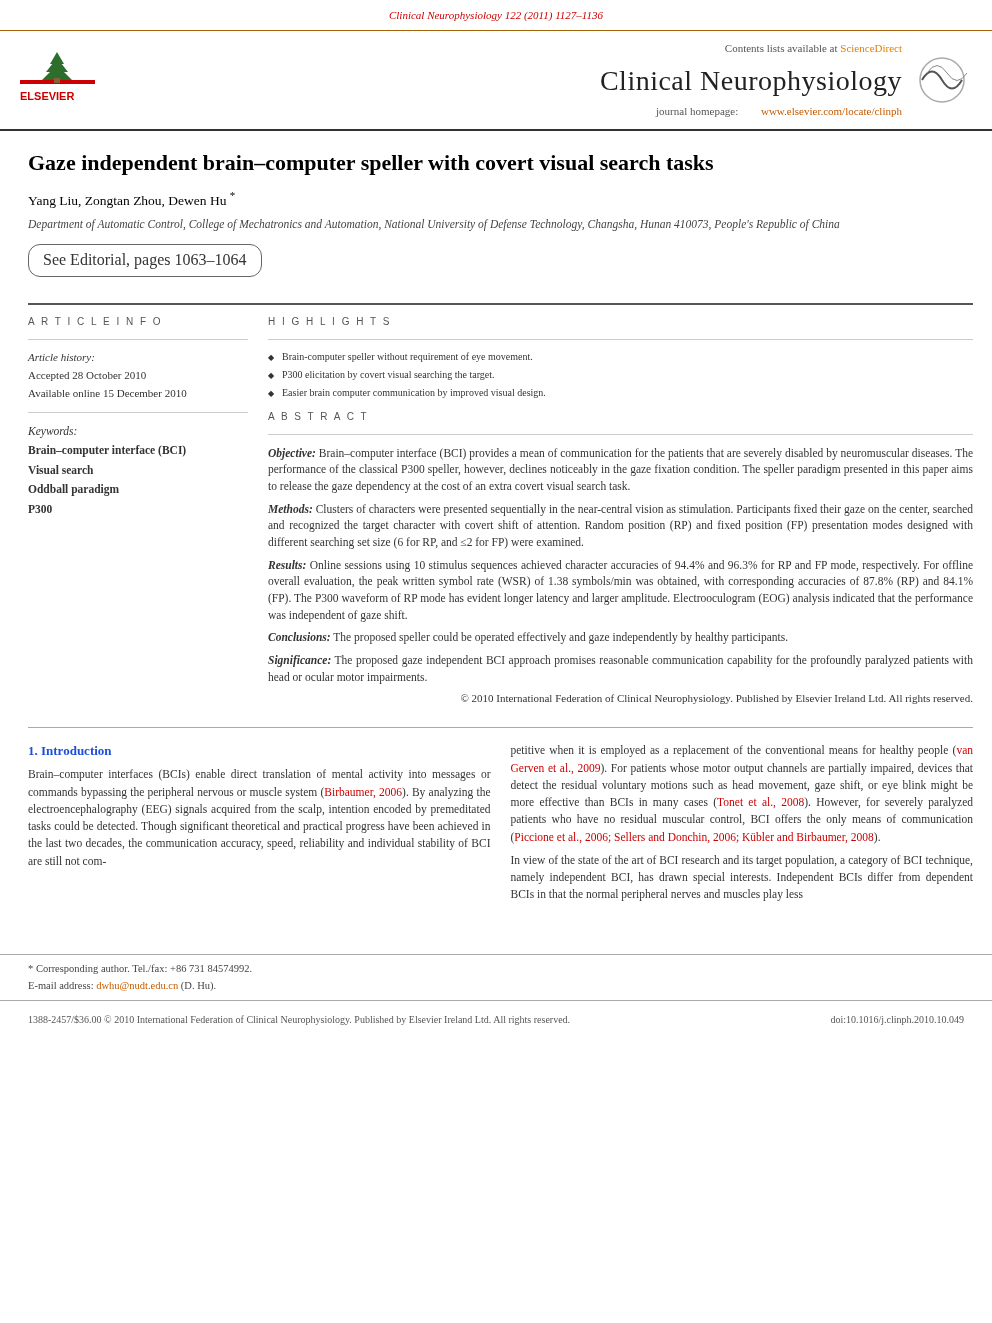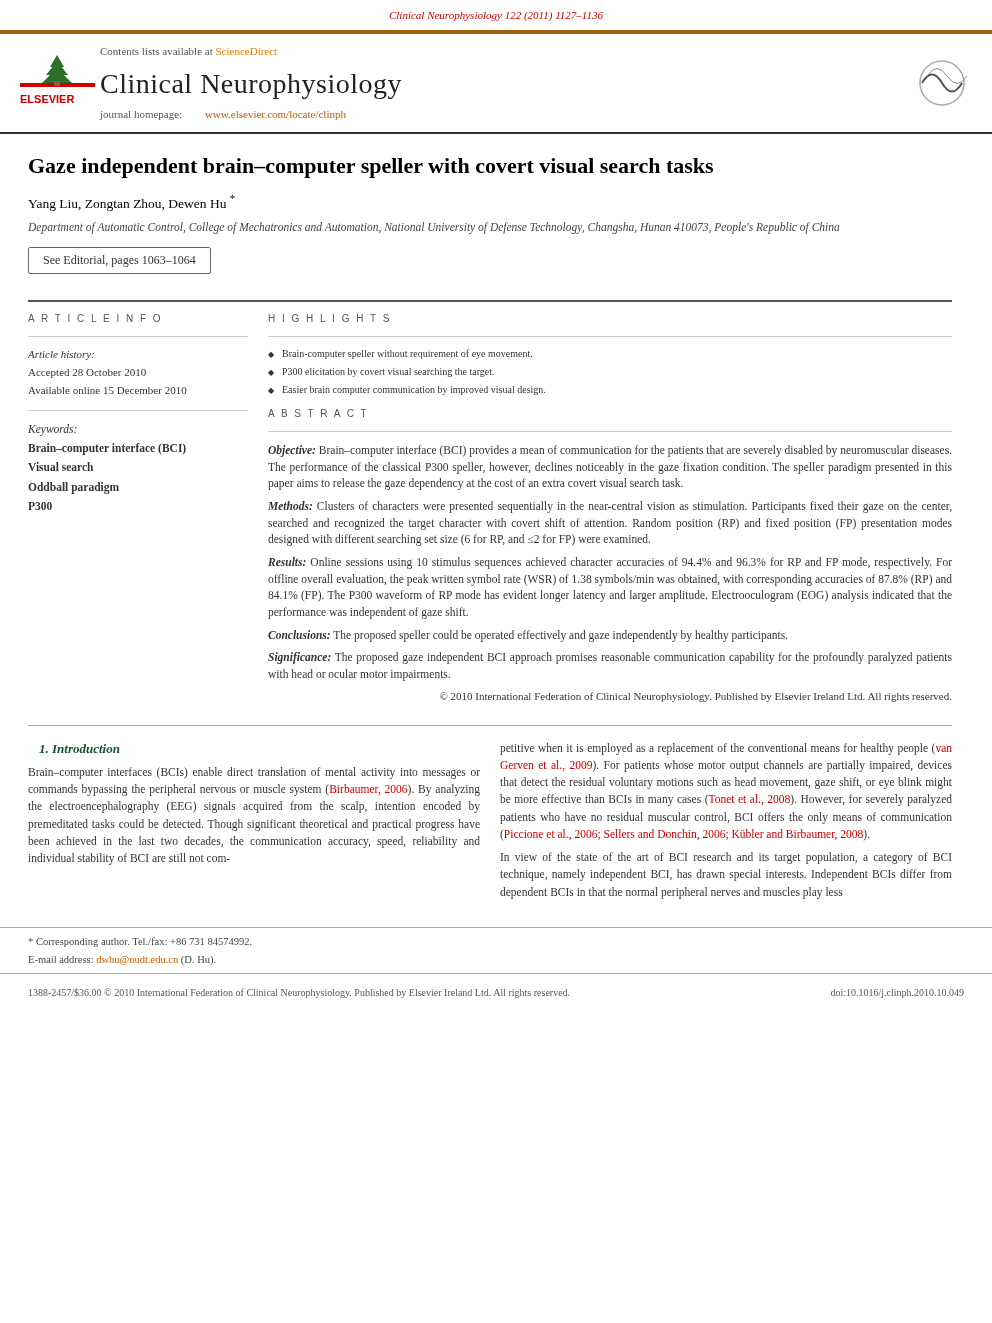--- a/index.html
+++ b/index.html
@@ -12,21 +12,21 @@
     }
     .page {
       width: 992px;
       margin: 0 auto;
       background: #fff;
     }
 
     
     .journal-header-top {
       background: #fff;
-      border-bottom: 4px solid #a16207;
+      border-bottom: 1px solid #a16207;
       padding: 6px 20px;
       text-align: center;
     }
     .journal-ref {
       color: #c00;
       font-size: 11px;
       font-style: italic;
     }
 
     
@@ -35,21 +35,21 @@
       align-items: center;
       padding: 10px 20px;
       border-bottom: 2px solid #333;
     }
     .elsevier-logo {
       width: 80px;
       flex-shrink: 0;
     }
     .banner-center {
       flex: 1;
-      text-align: left;
+      text-align: right;
     }
     .sciencedirect-line {
       font-size: 11px;
       color: #555;
       margin-bottom: 2px;
     }
     .journal-title-banner {
       font-size: 28px;
       font-weight: normal;
       color: #222;
@@ -64,21 +64,21 @@
     }
     .banner-logo-right {
       width: 70px;
       flex-shrink: 0;
       display: flex;
       justify-content: flex-end;
     }
 
     
     .main-content {
-      padding: 18px 40px 10px 28px;
+      padding: 18px 19px 10px 28px;
     }
 
     
     .article-title {
       font-size: 22px;
       font-weight: bold;
       color: #000;
       margin-bottom: 10px;
       font-family: "Times New Roman", Times, serif;
       line-height: 1.3;
@@ -101,23 +101,23 @@
       font-size: 11.5px;
       font-style: italic;
       color: #444;
       margin-bottom: 12px;
     }
 
     
     .editorial-btn {
       display: inline-block;
       border: 1px solid #666;
-      border-radius: 2px;
+      border-radius: 12px;
       padding: 4px 14px;
-      font-size: 12px;
+      font-size: 16px;
       color: #333;
       margin-bottom: 16px;
       cursor: pointer;
       font-family: "Times New Roman", Times, serif;
     }
 
     
     .separator {
       border: none;
       border-top: 1px solid #ccc;
@@ -239,24 +239,22 @@
       padding: 0 0 10px 0;
     }
     .body-col {
       flex: 1;
     }
 
     
     .body-section-title {
       font-size: 13px;
       font-weight: bold;
-      font-style: italic;
-      color: #14532d;
+      color: #1d4ed8;
       margin-bottom: 6px;
-      margin-left: 11px;
     }
     .body-para {
       font-size: 11.5px;
       color: #333;
       text-align: justify;
       line-height: 1.5;
       margin-bottom: 6px;
     }
     .body-para a, .inline-ref {
       color: #c00;
@@ -264,20 +262,21 @@
       font-size: 11.5px;
     }
 
     
     .footnote-area {
       border-top: 1px solid #aaa;
       padding: 6px 28px 4px 28px;
       font-size: 10.5px;
       color: #444;
       line-height: 1.5;
+      margin-top: 24px;
     }
     .footnote-area p {
       margin-bottom: 2px;
     }
 
     
     .bottom-bar {
       background: #fff;
       border-top: 1px solid #aaa;
       padding: 12px 28px;

